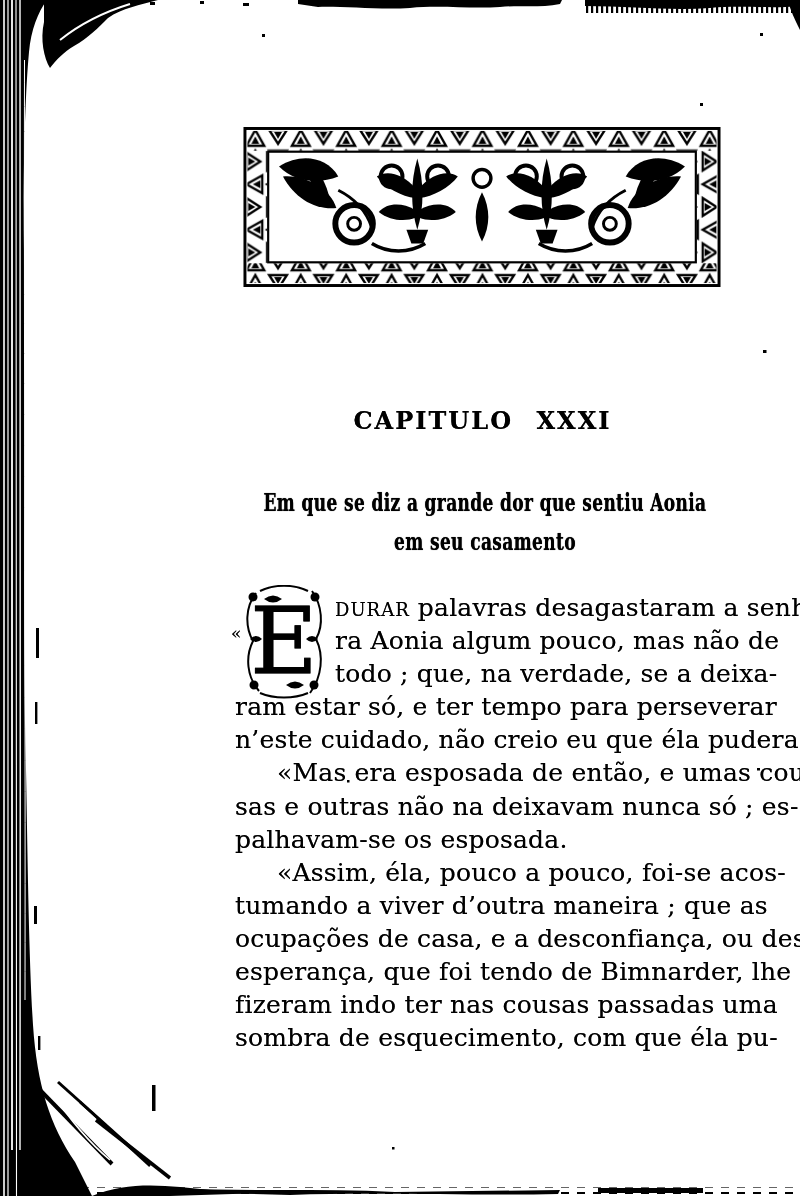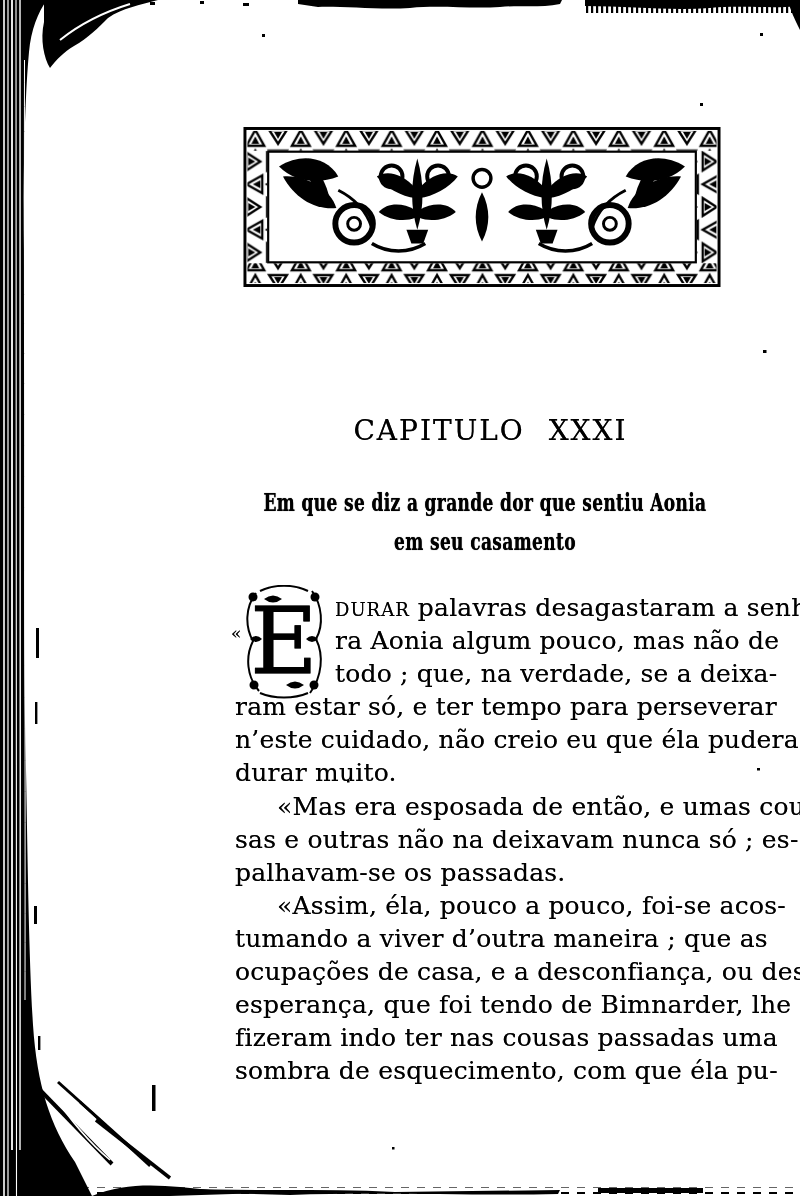--- a/index.html
+++ b/index.html
@@ -4,22 +4,22 @@
 <style>
   html, body { margin:0; padding:0; background:#e8e8e8; }
   .page {
     position:relative; width:800px; height:1196px; background:#ffffff;
     overflow:hidden; font-family:"DejaVu Serif","Liberation Serif",serif; color:#000;
   }
   svg { display:block; }
   .artifacts { position:absolute; left:0; top:0; width:800px; height:1196px; pointer-events:none; z-index:6; }
   .ornament  { position:absolute; left:242px; top:127px; width:480px; height:160px; z-index:2; }
   .chapter {
-    position:absolute; left:235px; top:406px; width:495px; margin:8px;
-    text-align:center; font-size:28px; font-weight:normal;
+    position:absolute; left:235px; top:406px; width:495px; margin:0;
+    text-align:center; font-size:24px; font-weight:bold;
     letter-spacing:2px; word-spacing:13px;
     text-shadow:0 0 0.6px rgba(0,0,0,0.75);
   }
   .subtitle {
     position:absolute; left:185px; top:482px; width:600px;
     text-align:center; font-weight:bold; font-size:23px; line-height:37px;
     transform:scale(0.74,1.06); transform-origin:50% 0;
     letter-spacing:0.5px; text-shadow:0 0 0.8px #000;
   }
   .bodytext {
@@ -118,24 +118,23 @@
         </g>
         <text x="44" y="88" text-anchor="middle" font-size="92" font-family="DejaVu Serif, Liberation Serif, serif" fill="#000" stroke="#000" stroke-width="0.8">E</text>
       </svg>
     </div>
     <div class="lines">
         <div class="line dc"><span class="sc">durar</span> palavras desagastaram a senho-</div>
         <div class="line dc">ra Aonia algum pouco, mas não de</div>
         <div class="line dc">todo ; que, na verdade, se a deixa-</div>
         <div class="line">ram estar só, e ter tempo para perseverar</div>
         <div class="line">n’este cuidado, não creio eu que éla pudera</div>
-        <div class="line last">durar muito.</div>
         <div class="line ind">«Mas era esposada de então, e umas cou-</div>
         <div class="line">sas e outras não na deixavam nunca só ; es-</div>
-        <div class="line last">palhavam-se os passadas.</div>
+        <div class="line last">palhavam-se os esposada.</div>
         <div class="line ind">«Assim, éla, pouco a pouco, foi-se acos-</div>
         <div class="line">tumando a viver d’outra maneira ; que as</div>
         <div class="line">ocupações de casa, e a desconfiança, ou des-</div>
         <div class="line">esperança, que foi tendo de Bimnarder, lhe</div>
         <div class="line">fizeram indo ter nas cousas passadas uma</div>
         <div class="line">sombra de esquecimento, com que éla pu-</div>
       </div>
   </div>
 
   <svg class="artifacts" viewBox="0 0 800 1196" aria-hidden="true">

